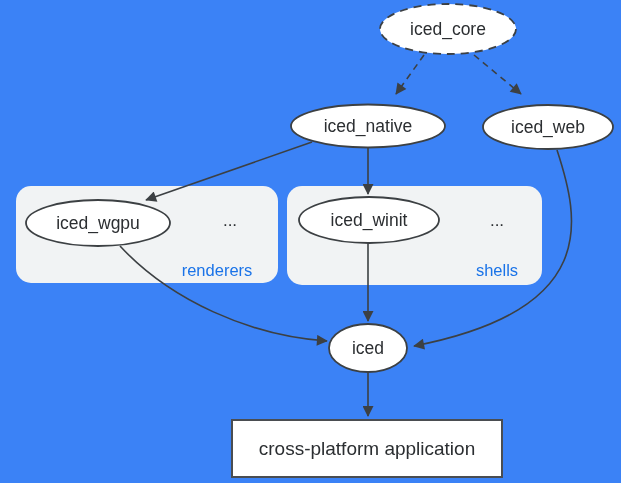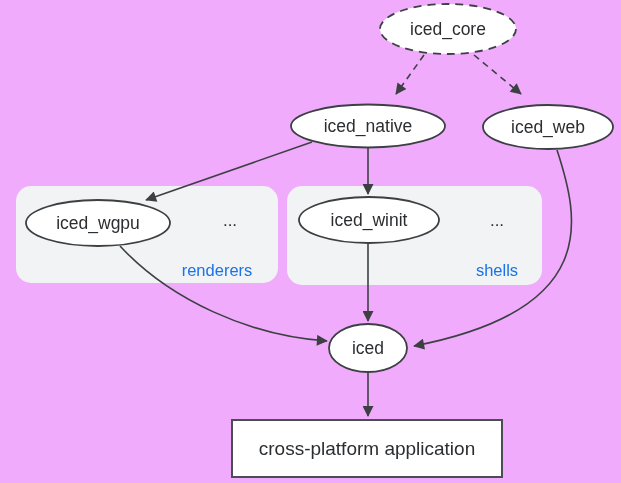--- a/index.html
+++ b/index.html
@@ -4,21 +4,21 @@
 <style>
   html, body {
     margin: 0;
     padding: 0;
     background: #ffffff;
   }
   .canvas {
     position: relative;
     width: 621px;
     height: 483px;
-    background: #f0abfc;
+    background: #3b82f6;
     font-family: "Liberation Sans", sans-serif;
     overflow: hidden;
   }
   svg { display: block; }
   .node-ellipse {
     fill: #ffffff;
     stroke: #3c4043;
     stroke-width: 1.8;
   }
   .node-ellipse.dashed {

